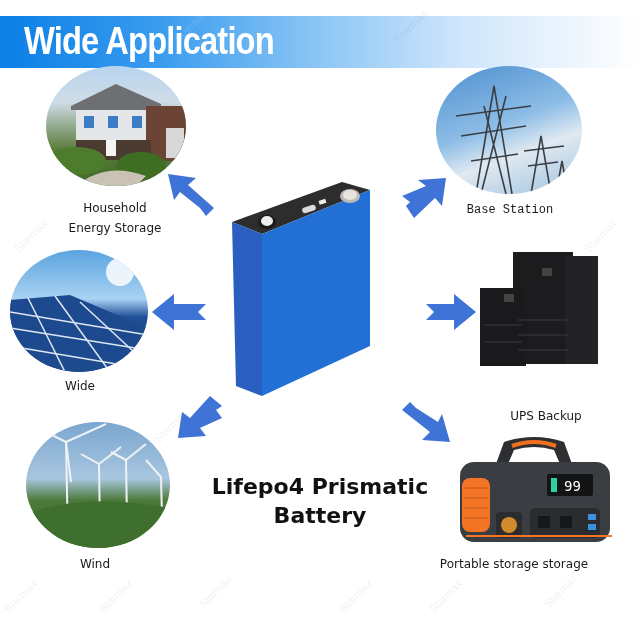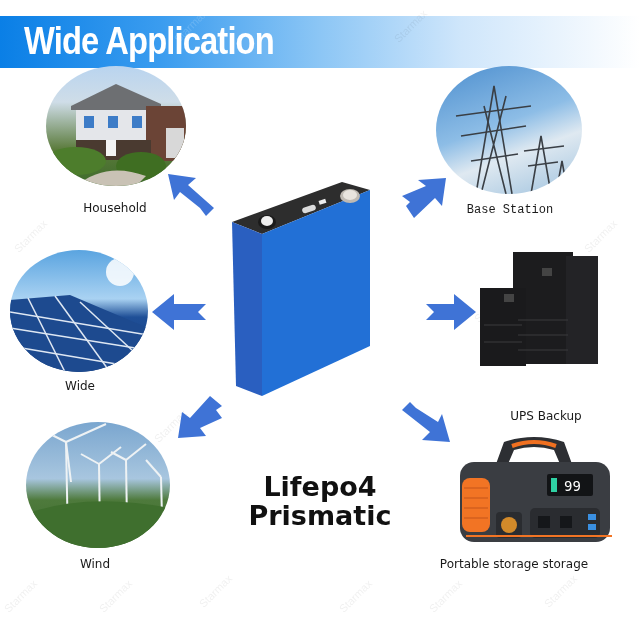--- a/index.html
+++ b/index.html
@@ -24,21 +24,21 @@
 
   .circle { position:absolute; border-radius:50%; overflow:hidden; }
   .label {
     position:absolute; font-family:"DejaVu Sans", sans-serif; font-size:12px;
     color:#1a1a1a; text-align:center; white-space:nowrap; line-height:20px;
   }
   .arrow { position:absolute; }
 
   .center-title {
     position:absolute; left:200px; top:472px; width:240px; text-align:center;
-    font-family:"DejaVu Sans", sans-serif; font-weight:bold; font-size:27px; line-height:29px; color:#111;
+    font-family:"DejaVu Sans", sans-serif; font-weight:bold; font-size:22px; line-height:29px; color:#111;
   }
 </style>
 </head>
 <body>
 
 <div class="header">
   <div class="header-title">Wide Application</div>
 </div>
 
 <div>
@@ -69,20 +69,21 @@
     <rect x="86" y="50" width="10" height="12" fill="#3d7cc7"></rect>
     <rect x="30" y="74" width="75" height="20" fill="#4a3a30"></rect>
     <rect x="60" y="74" width="10" height="16" fill="#f4f4f4"></rect>
     <ellipse cx="30" cy="95" rx="30" ry="14" fill="#4d7d2c"></ellipse>
     <ellipse cx="95" cy="100" rx="25" ry="14" fill="#3f6e22"></ellipse>
     <path d="M30,120 Q60,95 100,110 L90,120 Z" fill="#c9c2b5"></path>
   </svg>
 </div>
 <div class="label" style="left:40px;top:198px;width:150px;">
   <div>Household</div>
+  <div>Energy Storage</div>
 </div>
 
 <div class="circle" style="left:436px;top:66px;width:146px;height:128px;background:linear-gradient(160deg,#4d8fcf 0%,#8dbde6 45%,#dfe9f1 65%,#9fc2de 100%);">
   <svg width="146" height="128" viewBox="0 0 146 128">
     <g stroke="#3a3f45" stroke-width="1.6" fill="none">
       <path d="M40,128 L58,20 L76,128"></path>
       <path d="M20,50 L95,40 M25,70 L90,60 M35,95 L82,88"></path>
       <path d="M45,128 L70,30 M70,128 L48,40"></path>
       <path d="M95,128 L105,70 L115,128"></path>
       <path d="M88,85 L128,80 M92,100 L122,96"></path>
@@ -202,13 +203,14 @@
 </svg>
 <svg class="arrow" style="left:176px;top:394px" width="48" height="46" viewBox="0 0 48 46">
   <polygon points="2,44 6,18 14,24 34,2 46,12 40,16 46,24 24,34 30,42" fill="#3f73d6"></polygon>
 </svg>
 <svg class="arrow" style="left:400px;top:398px" width="52" height="46" viewBox="0 0 52 46">
   <polygon points="50,44 22,42 30,34 2,12 10,4 16,10 38,24 42,16" fill="#3f73d6"></polygon>
 </svg>
 
 <div class="center-title">
   <div>Lifepo4 Prismatic</div>
+  <div>Battery</div>
 </div>
 
 </body></html>

